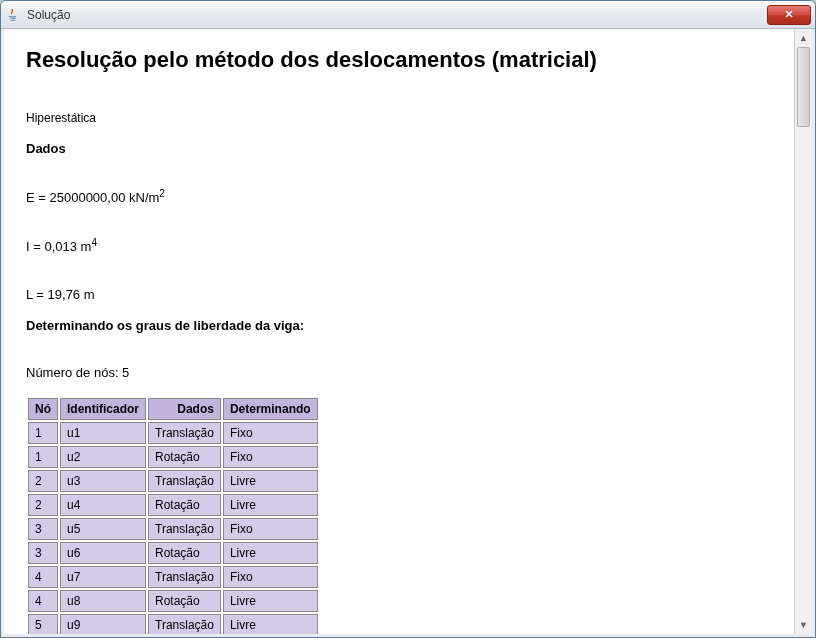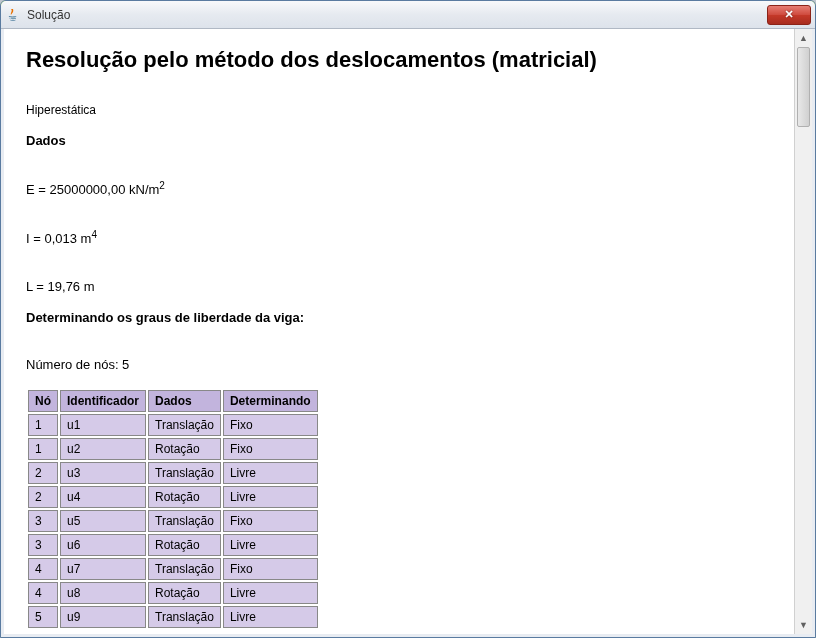--- a/index.html
+++ b/index.html
@@ -98,21 +98,21 @@
       height: 80px;
       background: linear-gradient(to right, #e8e8e8, #d0d0d0);
       border: 1px solid #b0b0b0;
       border-radius: 2px;
       cursor: pointer;
     }
     h1 {
       font-size: 22px;
       font-weight: bold;
       color: #000;
-      margin-bottom: 30px;
+      margin-bottom: 38px;
     }
     h2 {
       font-size: 12px;
       font-weight: normal;
       color: #000;
       margin-bottom: 16px;
     }
     h3 {
       font-size: 13px;
       font-weight: bold;
@@ -135,21 +135,21 @@
     }
     th, td {
       border: 1px solid #888;
       padding: 3px 6px;
       font-size: 12px;
       text-align: left;
     }
     th {
       background: #c2b4dd;
       font-weight: bold;
-      text-align: left;
+      text-align: right;
     }
     td {
       background: #d5cae8;
     }
   </style>
 </head>
 <body>
 
 <div class="window">
   <div class="titlebar">

